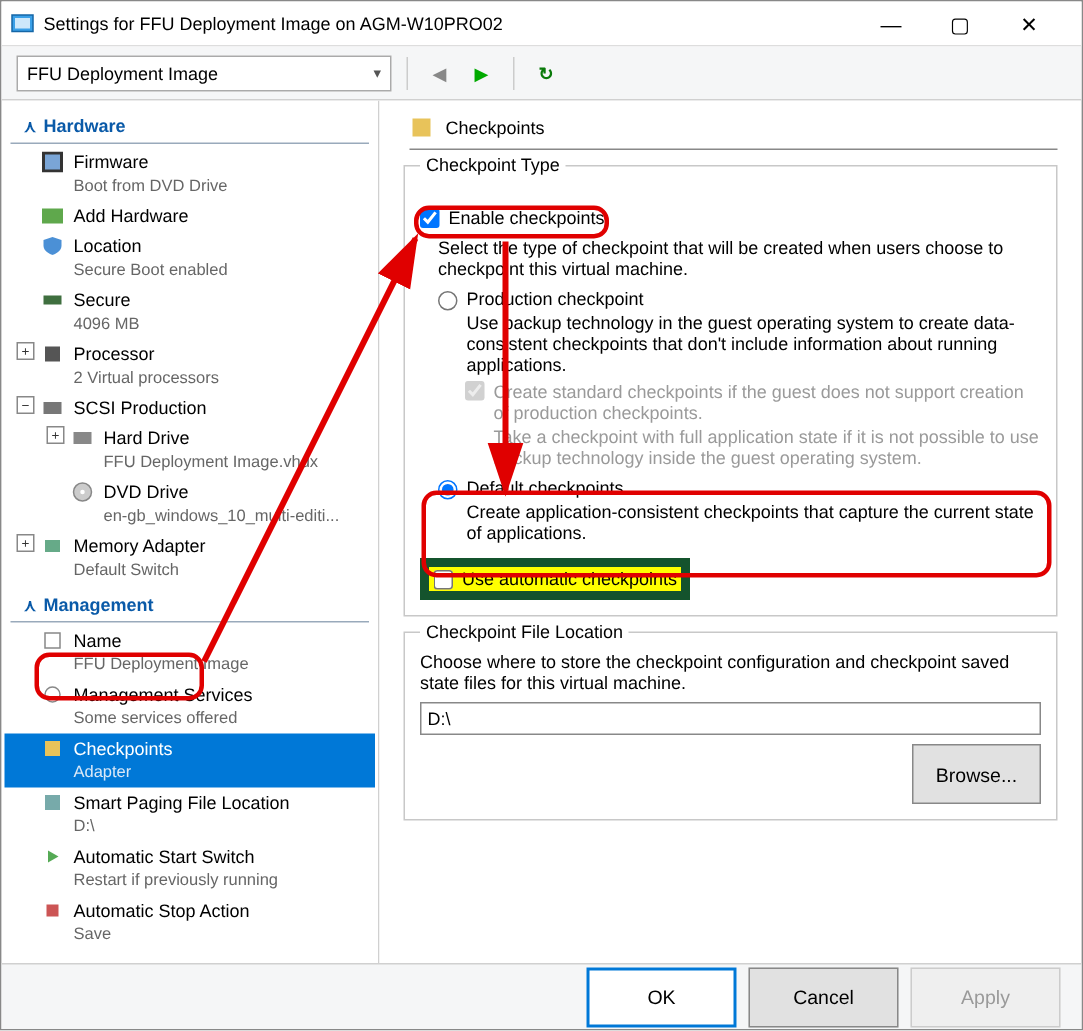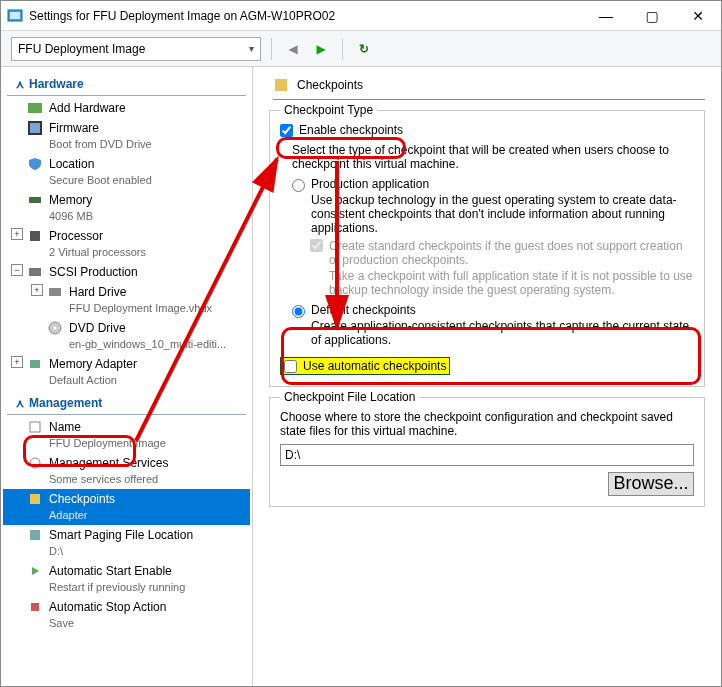--- a/index.html
+++ b/index.html
@@ -1,18 +1,18 @@
 <!DOCTYPE html>
 <html><head>
 <meta charset="utf-8">
 <style>
   * { box-sizing: border-box; margin: 0; padding: 0; }
   body { font-family: "Segoe UI", Arial, sans-serif; font-size: 12px; color: #000; background:#f0f0f0; width:722px; height:687px; overflow:hidden; }
   .window { width:722px; height:687px; background:#fff; border:1px solid #888; display:flex; flex-direction:column; }
-  .titlebar { height:30px; background:#fff; display:flex; align-items:center; padding:0 0 0 6px; border-bottom:1px solid #ddd; }
+  .titlebar { height:30px; background:#fff; display:flex; align-items:center; padding:0 12px 0 6px; border-bottom:1px solid #ddd; }
   .titlebar .icon { width:16px; height:16px; margin-right:6px; display:flex; align-items:center; justify-content:center; }
   .titlebar .title { flex:1; font-size:12px; }
   .titlebar .winbtns { display:flex; height:100%; }
   .titlebar .winbtn { width:46px; display:flex; align-items:center; justify-content:center; color:#000; font-size:14px; }
   .toolbar { height:36px; background:#f5f6f7; border-bottom:1px solid #d0d0d0; display:flex; align-items:center; padding:4px 10px; gap:6px; }
   .vm-select { display:flex; align-items:center; border:1px solid #aaa; background:#fff; height:24px; width:250px; padding:0 6px; justify-content:space-between; }
   .vm-select .chev { font-size:10px; color:#555; }
   .tb-sep { width:1px; height:22px; background:#ccc; margin:0 4px; }
   .tb-btn { width:22px; height:22px; display:flex; align-items:center; justify-content:center; }
   .content { flex:1; display:flex; overflow:hidden; }
@@ -27,33 +27,33 @@
   .item.selected { background:#0078d7; color:#fff; }
   .item.selected .txt .sub { color:#dbe9f7; }
   .pane { flex:1; padding:10px 14px 4px 14px; overflow-y:auto; background:#fff; }
   .pane-header { display:flex; align-items:center; gap:8px; padding-bottom:6px; border-bottom:1px solid #888; margin-bottom:10px; margin-left:6px; margin-right:2px;}
   .pane-header .hdrline { flex:1; }
   .pane-header .hico { width:16px; height:16px; }
   .pane .intro { margin:6px 2px 8px 2px; }
   .groupbox { border:1px solid #c8c8c8; margin:0 2px 10px 2px; padding:6px 10px 10px 10px; position:relative; }
   .groupbox > .legend { position:relative; top:-14px; background:#fff; display:inline-block; padding:0 4px; font-size:12px; }
   .groupbox .body { margin-top:-8px; }
-  .chk { display:flex; align-items:center; gap:6px; }
+  .chk { display:flex; align-items:center; gap:6px;margin-top:15px; }
   .chk input { margin:0; }
   .indent1 { margin-left:12px; margin-top:6px; }
   .radio { display:flex; align-items:flex-start; gap:6px; margin-top:6px;}
   .radio input { margin-top:2px; }
   .radio .rtxt .rsub { display:block; margin-top:2px; }
   .disabled { color:#9a9a9a; }
   .subchk { margin-left:18px; margin-top:4px; display:flex; align-items:flex-start; gap:6px;}
   .subchk .rsub { display:block; margin-top:2px; }
-  .highlight-yellow { background:#ffff00; border:1px solid #14532d; padding:1px 3px; display:inline-flex; align-items:center; gap:6px;}
+  .highlight-yellow { background:#ffff00; border:6px solid #14532d; padding:1px 3px; display:inline-flex; align-items:center; gap:6px;}
   .txtinput { width:100%; border:1px solid #888; height:22px; padding:0 4px; font-family:inherit; font-size:12px; background:#fff;}
   .btnrow { display:flex; justify-content:flex-end; margin-top:6px; }
-  .btn { min-width:86px; height:24px; border:1px solid #888; background:#e1e1e1; font-family:inherit; font-size:18px; cursor:pointer;}
+  .btn { min-width:86px; height:40px; border:1px solid #888; background:#e1e1e1; font-family:inherit; font-size:13px; cursor:pointer;}
   .btn.default { border:2px solid #0078d7; background:#fff; }
   .btn.disabled { color:#9a9a9a; background:#efefef; border-color:#ccc; }
   .footer { height:44px; border-top:1px solid #d0d0d0; display:flex; align-items:center; justify-content:flex-end; gap:8px; padding:0 14px; background:#f5f6f7;}
   
   .ann-1 { position:absolute; border:3px solid #e00000; border-radius:10px; pointer-events:none; z-index:50; }
   .ann-arrow { position:absolute; pointer-events:none; z-index:51; }
   .rel { position:relative; }
 </style>
 </head>
 <body>
@@ -91,49 +91,49 @@
 
     <div class="sidebar">
 
       <div class="grp-head">
         <span class="exp">⋏</span>
         <span>Hardware</span>
       </div>
       <div class="item">
         <span class="ico">
             <svg width="14" height="14">
-              <rect width="14" height="10" y="2" fill="#5fa84c"></rect>
-            </svg>
-          </span>
-        <span class="txt"><span>Add Hardware</span></span>
-      </div>
-      <div class="item">
-        <span class="ico">
-            <svg width="14" height="14">
               <rect width="14" height="14" fill="#333"></rect>
               <rect x="2" y="2" width="10" height="10" fill="#7aa5d6"></rect>
             </svg>
           </span>
         <span class="txt"><span>Firmware</span><span class="sub">Boot from DVD Drive</span></span>
       </div>
       <div class="item">
         <span class="ico">
             <svg width="14" height="14">
+              <rect width="14" height="10" y="2" fill="#5fa84c"></rect>
+            </svg>
+          </span>
+        <span class="txt"><span>Add Hardware</span></span>
+      </div>
+      <div class="item">
+        <span class="ico">
+            <svg width="14" height="14">
               <path d="M7 1 L13 3 V7 C13 11 7 13 7 13 C7 13 1 11 1 7 V3 Z" fill="#4b90d6"></path>
             </svg>
           </span>
         <span class="txt"><span>Location</span><span class="sub">Secure Boot enabled</span></span>
       </div>
       <div class="item">
         <span class="ico">
             <svg width="14" height="14">
               <rect x="1" y="4" width="12" height="6" fill="#3f6f3f"></rect>
             </svg>
           </span>
-        <span class="txt"><span>Memory</span><span class="sub">4096 MB</span></span>
+        <span class="txt"><span>Secure</span><span class="sub">4096 MB</span></span>
       </div>
       <div class="item">
         <span class="exp">+</span>
         <span class="ico">
             <svg width="14" height="14">
               <rect x="2" y="2" width="10" height="10" fill="#555"></rect>
             </svg>
           </span>
         <span class="txt"><span>Processor</span><span class="sub">2 Virtual processors</span></span>
       </div>
@@ -164,21 +164,21 @@
           </span>
         <span class="txt"><span>DVD Drive</span><span class="sub">en-gb_windows_10_multi-editi...</span></span>
       </div>
       <div class="item">
         <span class="exp">+</span>
         <span class="ico">
             <svg width="14" height="14">
               <rect x="2" y="3" width="10" height="8" fill="#6a8"></rect>
             </svg>
           </span>
-        <span class="txt"><span>Memory Adapter</span><span class="sub">Default Action</span></span>
+        <span class="txt"><span>Memory Adapter</span><span class="sub">Default Switch</span></span>
       </div>
 
       <div class="grp-head">
         <span class="exp">⋏</span>
         <span>Management</span>
       </div>
       <div class="item">
         <span class="ico">
             <svg width="14" height="14">
               <rect x="2" y="2" width="10" height="10" fill="none" stroke="#888"></rect>
@@ -209,21 +209,21 @@
             </svg>
           </span>
         <span class="txt"><span>Smart Paging File Location</span><span class="sub">D:\</span></span>
       </div>
       <div class="item">
         <span class="ico">
             <svg width="14" height="14">
               <polygon points="4,3 11,7 4,11" fill="#5a5"></polygon>
             </svg>
           </span>
-        <span class="txt"><span>Automatic Start Enable</span><span class="sub">Restart if previously running</span></span>
+        <span class="txt"><span>Automatic Start Switch</span><span class="sub">Restart if previously running</span></span>
       </div>
       <div class="item">
         <span class="ico">
             <svg width="14" height="14">
               <rect x="3" y="3" width="8" height="8" fill="#c55"></rect>
             </svg>
           </span>
         <span class="txt"><span>Automatic Stop Action</span><span class="sub">Save</span></span>
       </div>
     </div>
@@ -241,21 +241,21 @@
         <div class="body">
           <label class="chk">
             <input type="checkbox" checked="" style="">
             <span>Enable checkpoints</span>
           </label>
           <div class="indent1">Select the type of checkpoint that will be created when users choose to checkpoint this virtual machine.</div>
 
           <div class="radio indent1">
             <input type="radio" name="cpt" style="">
             <span class="rtxt">
-              <span>Production application</span>
+              <span>Production checkpoint</span>
               <span class="rsub">Use backup technology in the guest operating system to create data-consistent checkpoints that don't include information about running applications.</span>
             </span>
           </div>
           <div class="subchk indent1 disabled" style="margin-left:30px">
             <input type="checkbox" checked="" disabled="" style="">
             <span class="rtxt">
               <span>Create standard checkpoints if the guest does not support creation of production checkpoints.</span>
               <span class="rsub">Take a checkpoint with full application state if it is not possible to use backup technology inside the guest operating system.</span>
             </span>
           </div>
@@ -285,20 +285,25 @@
             <input class="txtinput" type="text" value="D:\" style="">
           </div>
           <div class="btnrow">
             <button class="btn">Browse...</button>
           </div>
         </div>
       </div>
     </div>
   </div>
 
+  <div class="footer">
+    <button class="btn default" style="min-width:100px">OK</button>
+    <button class="btn" style="min-width:100px">Cancel</button>
+    <button class="btn disabled" style="min-width:100px" disabled="">Apply</button>
+  </div>
 
   <div class="ann-1" style="left:22px; top:434px; width:113px; height:32px;"></div>
   <div class="ann-1" style="left:275px; top:136px; width:130px; height:22px;"></div>
   <div class="ann-1" style="left:280px; top:326px; width:420px; height:58px;"></div>
   <svg class="ann-arrow" style="left:0;top:0;width:722px;height:687px;position:absolute">
     <defs>
         <marker id="ah" markerWidth="10" markerHeight="10" refX="8" refY="3" orient="auto">
           <path d="M0,0 L0,6 L9,3 z" fill="#e00000"></path>
         </marker>
       </defs>

